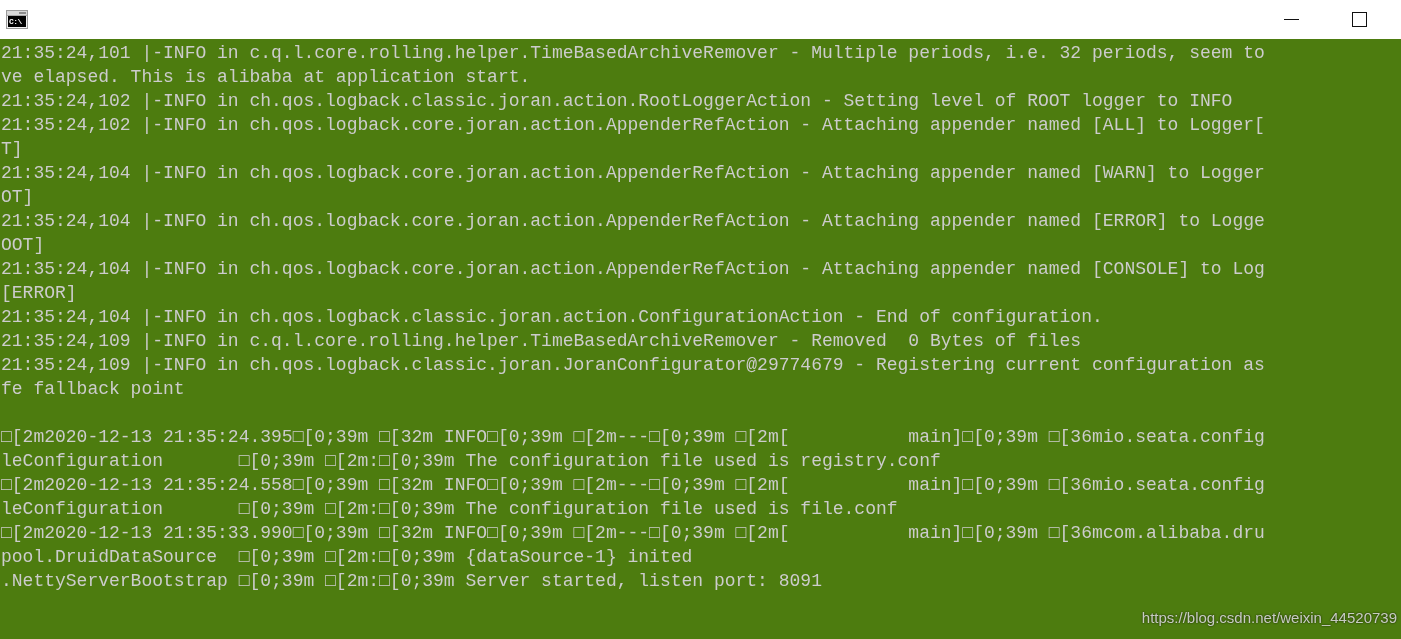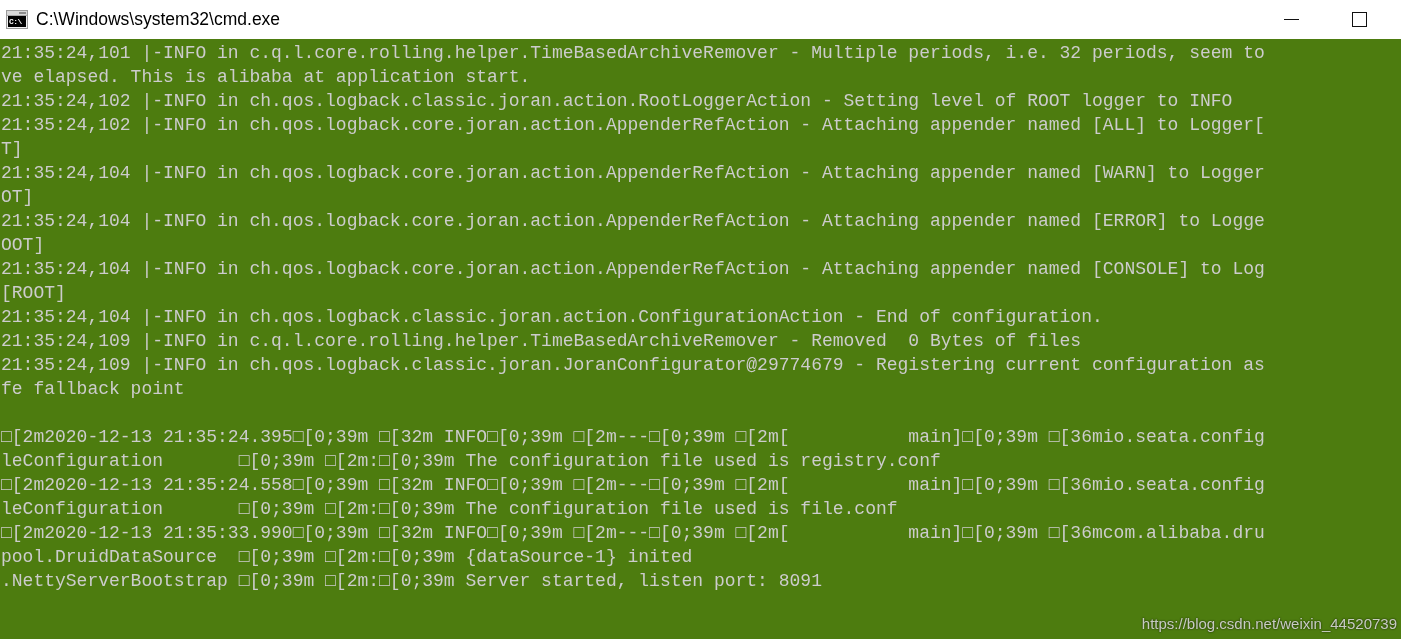--- a/index.html
+++ b/index.html
@@ -150,41 +150,40 @@
     letter-spacing: 0px;
     padding-left: 1px;
   }
 
   .cline.blank { color: transparent; }
 
   
   .watermark {
     position: absolute;
     right: 4px;
-    bottom: 8px;
+    bottom: 14px;
     font-family: "Liberation Sans", "DejaVu Sans", sans-serif;
     font-size: 15px;
     color: rgba(235,235,235,0.82);
     white-space: nowrap;
     pointer-events: none;
     text-shadow: 0 0 2px rgba(0,0,0,0.9);
   }
 </style>
 </head>
 <body>
 
 <div class="window">
 
   <div class="titlebar">
     <div class="title-left">
       <span class="cmd-icon">
         <span class="icon-bar"></span>
         <span class="icon-body">C:\</span>
       </span>
-      <span class="title-text">C:\Windows\system32\cmd.exe</span>
     </div>
 
     <div class="title-controls">
       <div class="ctrl">
         <span class="glyph-min"></span>
       </div>
       <div class="ctrl">
         <span class="glyph-max"></span>
       </div>
       <div class="ctrl ctrl-close">
@@ -198,21 +197,21 @@
         <div class="cline">21:35:24,101 |-INFO in c.q.l.core.rolling.helper.TimeBasedArchiveRemover - Multiple periods, i.e. 32 periods, seem to</div>
         <div class="cline">ve elapsed. This is alibaba at application start.</div>
         <div class="cline">21:35:24,102 |-INFO in ch.qos.logback.classic.joran.action.RootLoggerAction - Setting level of ROOT logger to INFO</div>
         <div class="cline">21:35:24,102 |-INFO in ch.qos.logback.core.joran.action.AppenderRefAction - Attaching appender named [ALL] to Logger[</div>
         <div class="cline">T]</div>
         <div class="cline">21:35:24,104 |-INFO in ch.qos.logback.core.joran.action.AppenderRefAction - Attaching appender named [WARN] to Logger</div>
         <div class="cline">OT]</div>
         <div class="cline">21:35:24,104 |-INFO in ch.qos.logback.core.joran.action.AppenderRefAction - Attaching appender named [ERROR] to Logge</div>
         <div class="cline">OOT]</div>
         <div class="cline">21:35:24,104 |-INFO in ch.qos.logback.core.joran.action.AppenderRefAction - Attaching appender named [CONSOLE] to Log</div>
-        <div class="cline">[ROOT]</div>
+        <div class="cline">[ERROR]</div>
         <div class="cline">21:35:24,104 |-INFO in ch.qos.logback.classic.joran.action.ConfigurationAction - End of configuration.</div>
         <div class="cline">21:35:24,109 |-INFO in c.q.l.core.rolling.helper.TimeBasedArchiveRemover - Removed  0 Bytes of files</div>
         <div class="cline">21:35:24,109 |-INFO in ch.qos.logback.classic.joran.JoranConfigurator@29774679 - Registering current configuration as</div>
         <div class="cline">fe fallback point</div>
         <div class="cline blank"> </div>
         <div class="cline">□[2m2020-12-13 21:35:24.395□[0;39m □[32m INFO□[0;39m □[2m---□[0;39m □[2m[           main]□[0;39m □[36mio.seata.config</div>
         <div class="cline">leConfiguration       □[0;39m □[2m:□[0;39m The configuration file used is registry.conf</div>
         <div class="cline">□[2m2020-12-13 21:35:24.558□[0;39m □[32m INFO□[0;39m □[2m---□[0;39m □[2m[           main]□[0;39m □[36mio.seata.config</div>
         <div class="cline">leConfiguration       □[0;39m □[2m:□[0;39m The configuration file used is file.conf</div>
         <div class="cline">□[2m2020-12-13 21:35:33.990□[0;39m □[32m INFO□[0;39m □[2m---□[0;39m □[2m[           main]□[0;39m □[36mcom.alibaba.dru</div>

